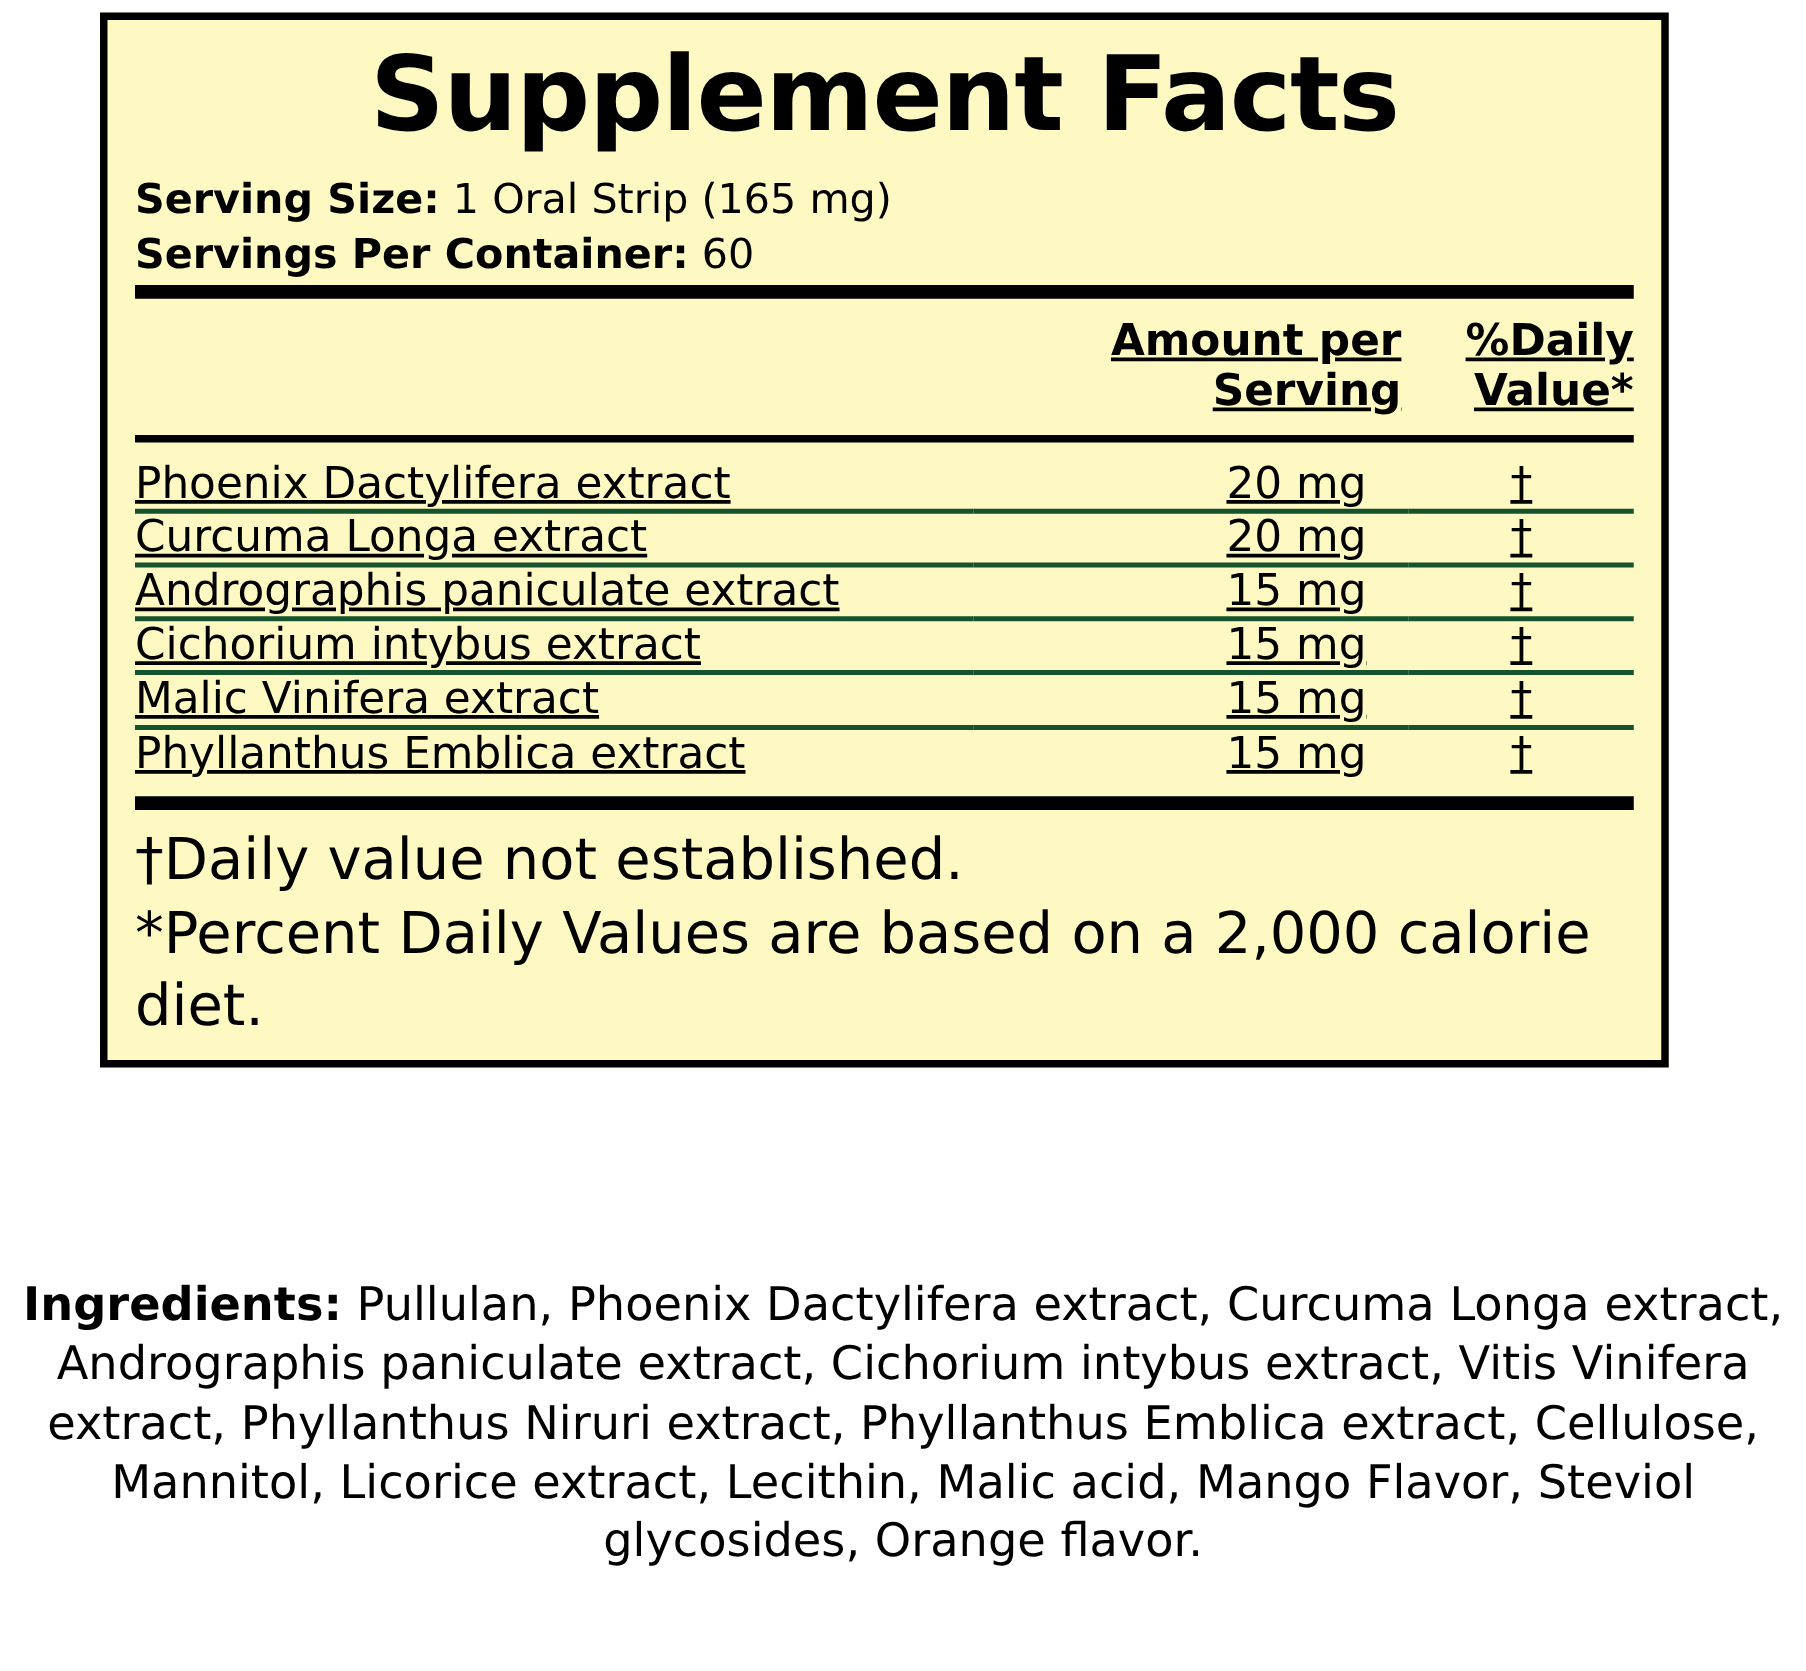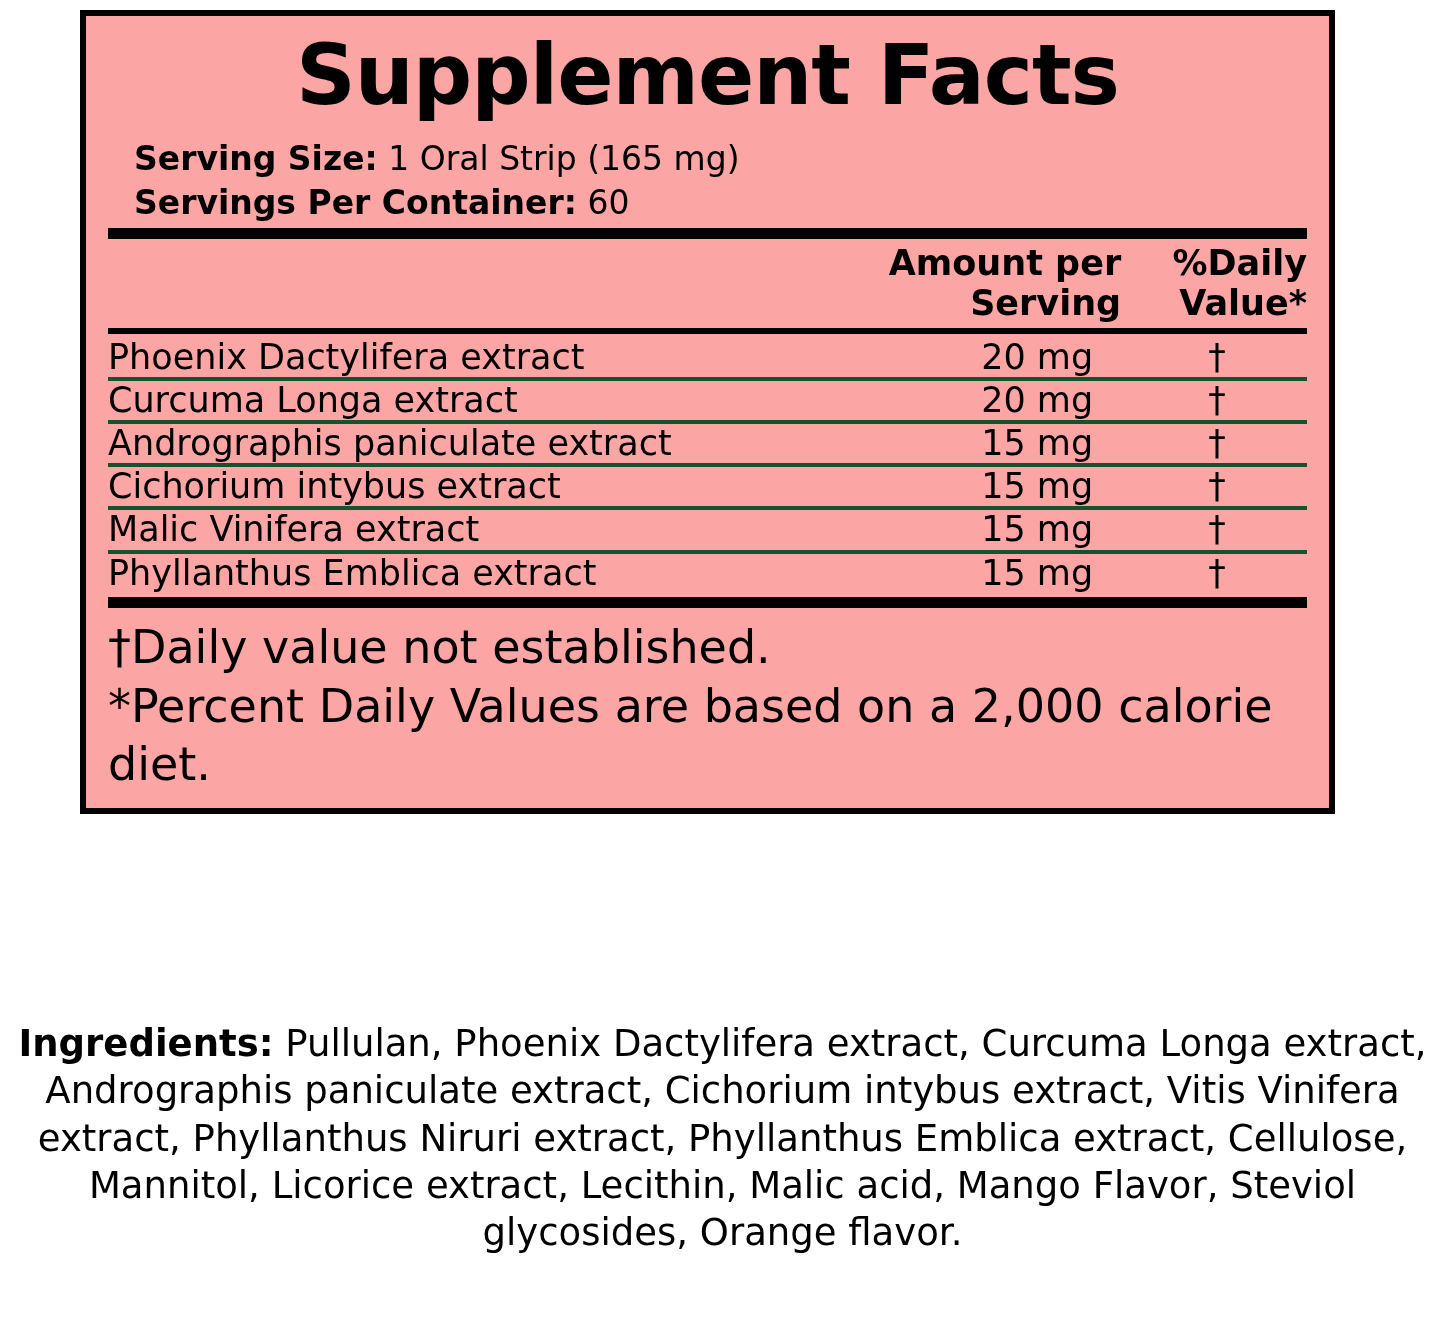--- a/index.html
+++ b/index.html
@@ -23,55 +23,55 @@
 
   
   .facts-panel {
     position: absolute;
     left: 80px;
     top: 10px;
     width: 1255px;
     box-sizing: border-box;
     border: 6px solid #000;
     padding: 0;
-    background: #fca5a5;
+    background: #fef9c3;
   }
 
   .facts-title {
     text-align: center;
     font-weight: bold;
     font-size: 83px;
     line-height: 1.0;
     letter-spacing: -1px;
     padding: 18px 0 8px 0;
     font-family: "DejaVu Sans", sans-serif;
   }
 
   .serving-block {
     padding: 12px 22px 4px 22px;
     font-size: 33px;
     line-height: 1.32;
-    margin-left: 26px;
   }
   .serving-block .lbl {
     font-weight: bold;
   }
 
   .rule {
     background: #000;
     margin: 0 22px;
   }
   .rule-thick { height: 11px; }
   .rule-med   { height: 6px; }
 
   table.facts {
     width: calc(100% - 44px);
-    margin: 4px 22px;
+    margin: 14px 22px;
     border-collapse: collapse;
     font-size: 34px;
+    text-decoration: underline;
   }
   table.facts td, table.facts th {
     padding: 0;
     vertical-align: bottom;
   }
 
   .hdr-row th {
     font-weight: bold;
     font-size: 35px;
     line-height: 1.15;

